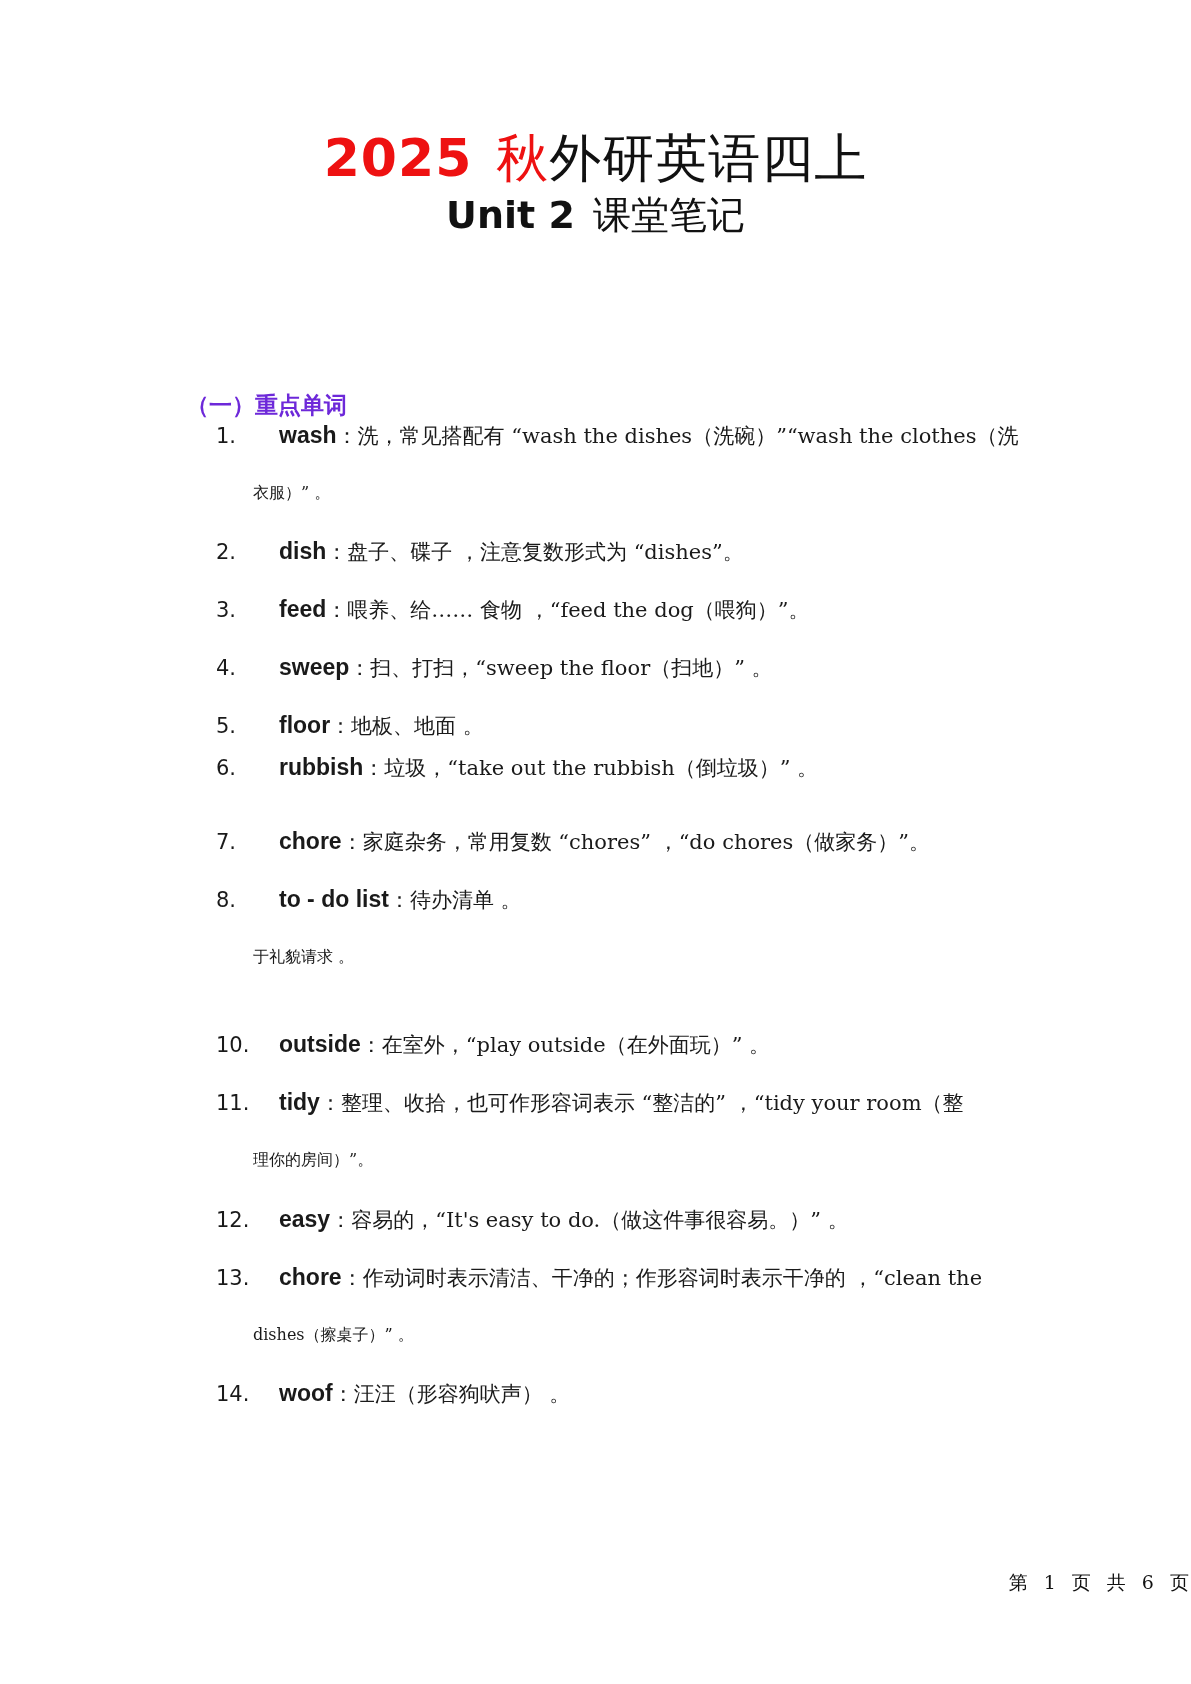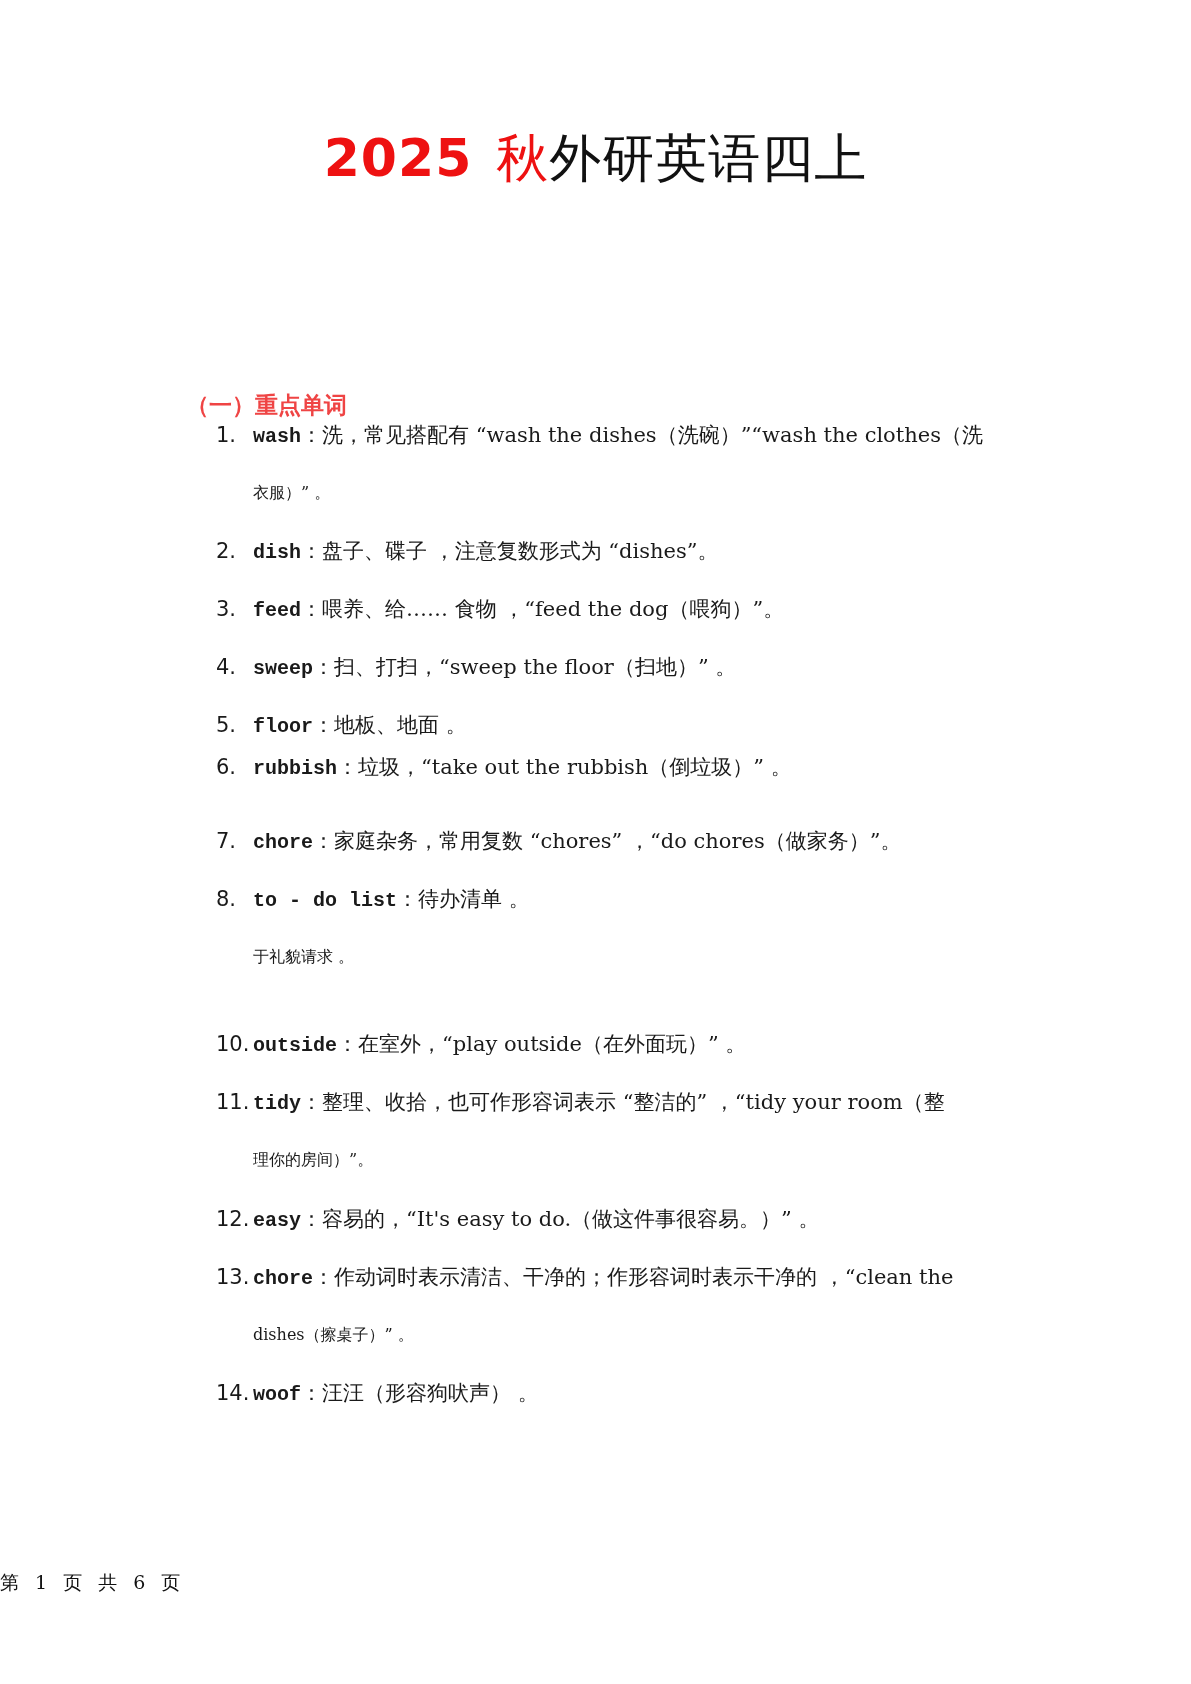--- a/index.html
+++ b/index.html
@@ -63,21 +63,21 @@
       font-size: 36px;
       line-height: 50px;
       font-family: "DejaVu Serif", "Liberation Serif", serif;
     }
     .sub-heading {
       position: absolute;
       top: 366px;
       left: 186px;
       font-size: 23px;
       line-height: 32px;
-      color: #ef4444;
+      color: #6d28d9;
       font-weight: bold;
       font-family: "DejaVu Sans", "Liberation Sans", sans-serif;
     }
     .vocab-list {
       position: absolute;
       left: 0;
       top: 0;
       width: 1191px;
     }
     .item {
@@ -93,54 +93,58 @@
       line-height: 30px;
       white-space: nowrap;
     }
     .item .num {
       display: inline-block;
       width: 37px;
       font-family: "DejaVu Sans", "Liberation Sans", sans-serif;
       font-size: 21px;
     }
     .item .word {
-      font-family: Liberation Mono, monospace;
-      font-weight: bold;
-      font-size: 20px;
+      font-family: Liberation Sans, sans-serif;
+      font-weight: bold;
+      font-size: 23px;
+      margin-left: 26px;
     }
     .item .def {
       font-family: "DejaVu Serif", "Liberation Serif", serif;
       font-size: 21px;
     }
     .item .cont {
       padding-left: 37px;
       font-family: "DejaVu Serif", "Liberation Serif", serif;
       font-size: 16px;
     }
     .footer {
       position: absolute;
       top: 1569px;
       left: 0;
       width: 1191px;
-      text-align: left;
+      text-align: right;
       font-size: 19px;
       line-height: 26px;
       word-spacing: 6px;
       letter-spacing: 2px;
     }
   </style>
 </head>
 <body>
 
 <div class="page">
 
   <h1 class="title">
     <span class="year">2025</span><span class="season">秋</span><span class="rest">外研英语四上</span>
   </h1>
 
+  <div class="subtitle">
+    <span class="unit">Unit 2</span><span class="label">课堂笔记</span>
+  </div>
 
 
   <h3 class="sub-heading">（一）重点单词</h3>
 
   <div class="vocab-list">
 
     <div class="item" style="top:420px;">
       <span class="line" style="height:58px;"><span class="num">1.</span><span class="word">wash</span><span class="def">：洗，常见搭配有 “wash the dishes（洗碗）”“wash the clothes（洗</span></span>
       <span class="line cont">衣服）” 。</span>
     </div>

